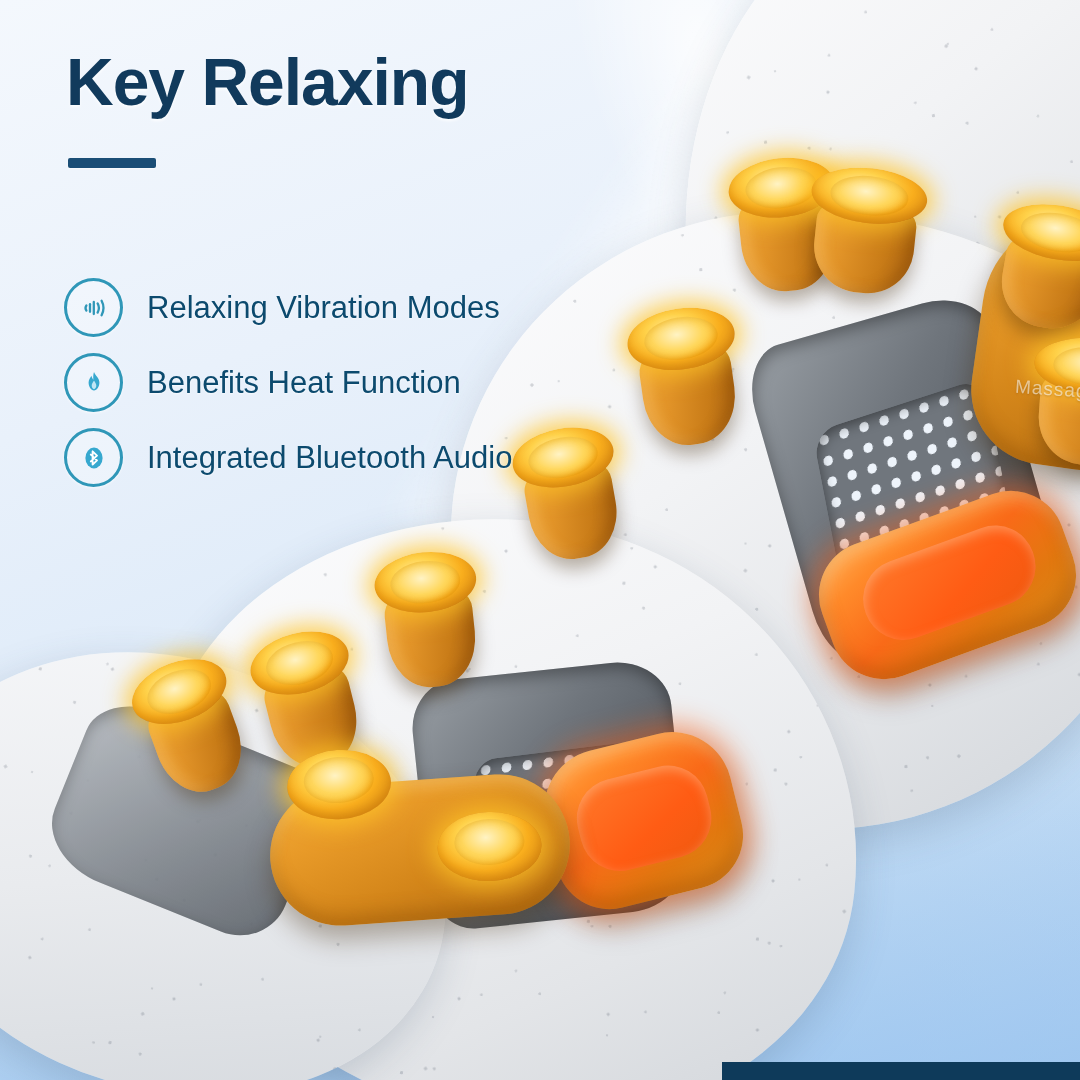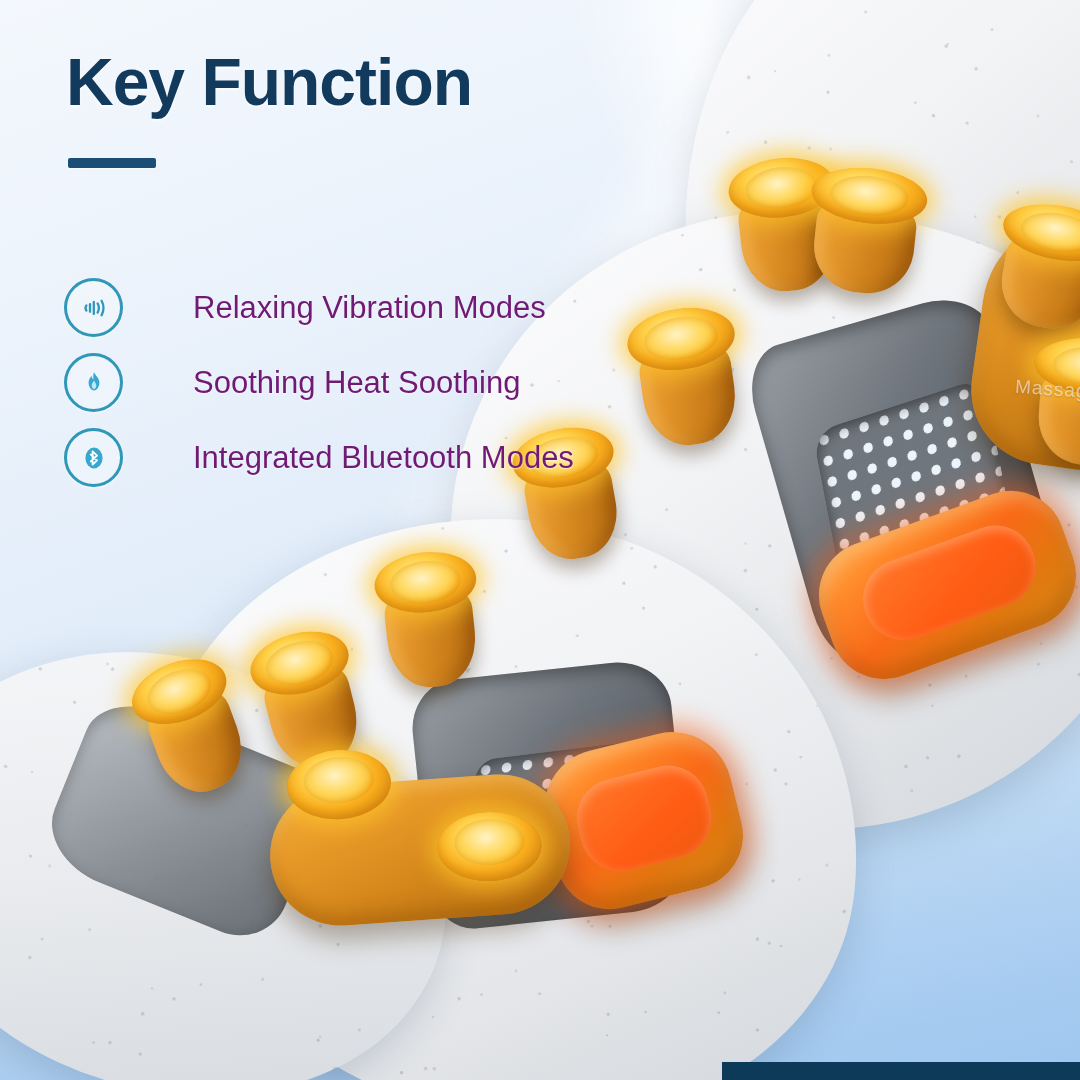--- a/index.html
+++ b/index.html
@@ -222,24 +222,23 @@
     width:53px;height:53px;flex:0 0 53px;
     border-radius:50%;
     border:3px solid #2f97b8;
     display:flex;align-items:center;justify-content:center;
     background:rgba(255,255,255,.25);
     box-shadow:0 1px 3px rgba(255,255,255,.7);
     margin-right:24px;
   }
   .f-icon svg{display:block;}
   .f-label{
-    font-size:31px;color:#701a75;
+    font-size:31px;color:#0c4a6e;
     text-shadow:0 1px 2px rgba(255,255,255,.7);
     white-space:nowrap;
-    margin-left:46px;
   }
 
   .corner-bar{
     position:absolute;left:722px;top:1062px;width:358px;height:18px;
     background:#0e3a5a;
   }
 </style>
 </head>
 <body>
 
@@ -337,21 +336,21 @@
         <div class="cap" style="height:72%;"></div>
         <div class="ring" style="height:48%;"></div>
       </div>
 
       <div class="watermark">Massage ball</div>
     </div>
   </div>
 
   <div id="overlay">
 
-    <div class="title">Key Function</div>
+    <div class="title">Key Relaxing</div>
     <div class="accent-bar"></div>
 
     <div class="features">
 
       <div class="feature">
         <span class="f-icon">
           <svg width="30" height="30" viewBox="0 0 30 30">
             <g fill="none" stroke="#2f97b8" stroke-width="2.3" stroke-linecap="round">
               <path d="M14.8 9 L14.8 21"></path>
               <path d="M11 11.2 L11 18.8"></path>
@@ -364,31 +363,31 @@
         <span class="f-label">Relaxing Vibration Modes</span>
       </div>
 
       <div class="feature">
         <span class="f-icon">
           <svg width="30" height="30" viewBox="0 0 30 30">
             <path d="M15 4 C16.6 8.2 20.4 9.6 20.4 14.6 C20.4 18.9 18 22.4 15 22.4 C12 22.4 9.6 18.9 9.6 14.6 C9.6 11.6 11.4 10 12.4 7.8 C12.9 10.2 13.9 11 14.4 11.8 C14.1 9 14.2 6.4 15 4 Z" fill="#36a8cf"></path>
             <path d="M15 12.4 C16 14.4 17.3 15.4 17.3 17.6 C17.3 19.7 16.1 21.2 15 21.2 C13.9 21.2 12.7 19.7 12.7 17.6 C12.7 15.4 14 14.4 15 12.4 Z" fill="#bfe6f5"></path>
           </svg>
         </span>
-        <span class="f-label">Soothing Heat Soothing</span>
+        <span class="f-label">Benefits Heat Function</span>
       </div>
 
       <div class="feature">
         <span class="f-icon">
           <svg width="30" height="30" viewBox="0 0 30 30">
             <ellipse cx="15" cy="15" rx="8.6" ry="10.4" fill="#36a8cf"></ellipse>
             <path d="M13.6 8.4 L13.6 21.6 L18 17.4 L11.8 11.6 M11.8 18.4 L18 12.6 L13.6 8.4" fill="none" stroke="#ffffff" stroke-width="1.9" stroke-linejoin="round" stroke-linecap="round"></path>
           </svg>
         </span>
-        <span class="f-label">Integrated Bluetooth Modes</span>
+        <span class="f-label">Integrated Bluetooth Audio</span>
       </div>
 
 
     </div>
 
     <div class="corner-bar"></div>
   </div>
 </div>
 
 </body></html>

